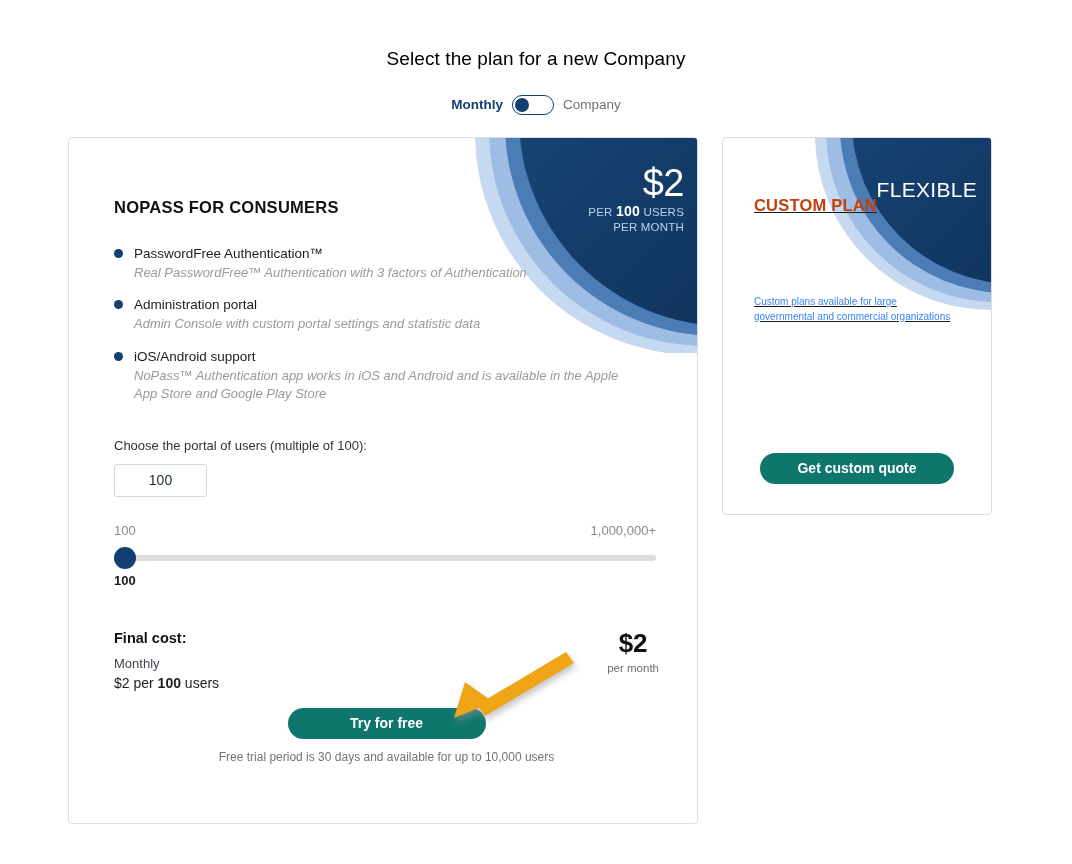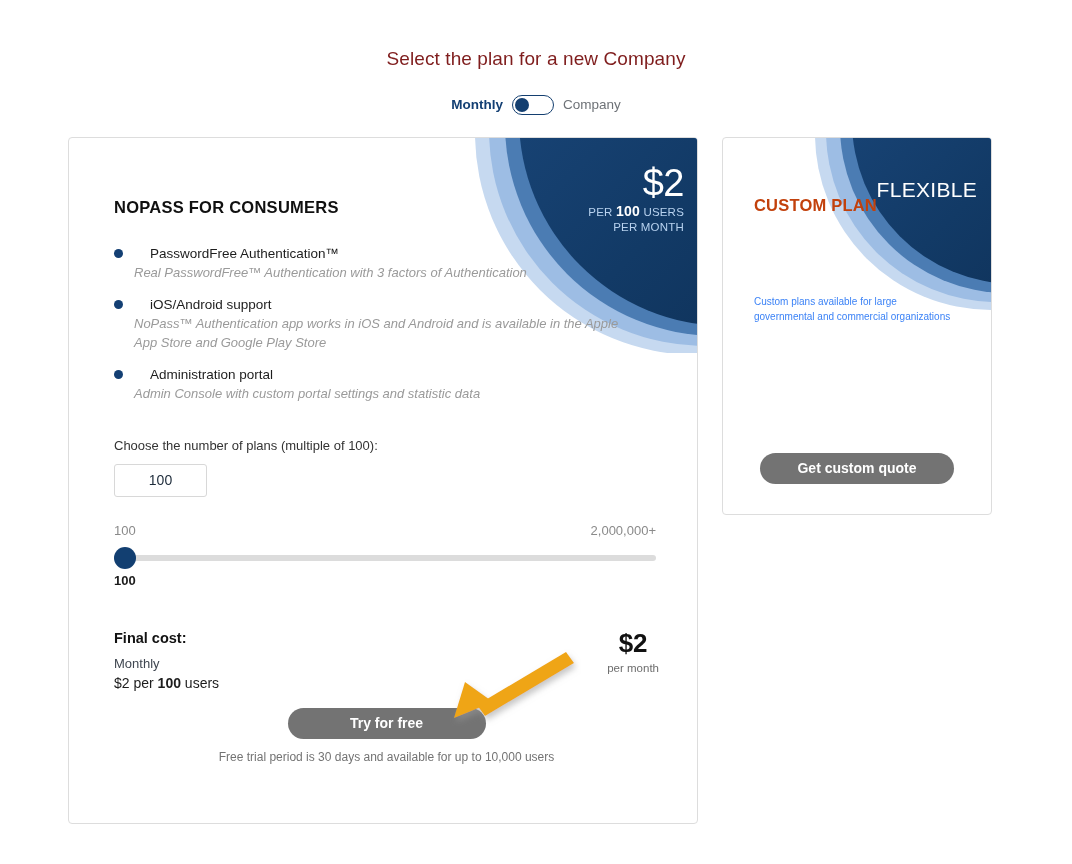--- a/index.html
+++ b/index.html
@@ -12,21 +12,21 @@
     color: #1b1b1b;
     overflow: hidden;
     position: relative;
   }
 
   
   .page-title {
     text-align: center;
     font-size: 19px;
     font-weight: 400;
-    color: #7f1d1d;
+    color: #000000;
     letter-spacing: .1px;
     padding-top: 48px;
   }
 
   .billing-toggle {
     display: flex;
     align-items: center;
     justify-content: center;
     gap: 9px;
     margin-top: 25px;
@@ -74,21 +74,21 @@
 
   .card {
     background: #ffffff;
     border: 1px solid #dddddd;
     border-radius: 4px;
     position: relative;
     overflow: hidden;
   }
 
   .card-main { width: 630px; height: 687px; }
-  .card-custom { width: 270px; height: 378px; }
+  .card-custom { width: 270px; height: 378px; text-decoration: underline; }
 
   
   .corner-deco {
     position: absolute;
     top: 0;
     right: 0;
     pointer-events: none;
   }
   .deco-main { width: 300px; height: 215px; }
   .deco-custom { width: 215px; height: 175px; }
@@ -147,21 +147,21 @@
   .features {
     list-style: none;
     padding: 29px 0 0 45px;
     max-width: 575px;
   }
   .feature-item { margin-bottom: 15px; position: relative; }
   .feature-item:last-child { margin-bottom: 0; }
   .feature-head {
     display: flex;
     align-items: center;
-    gap: 27px;
+    gap: 11px;
   }
   .bullet {
     width: 9px;
     height: 9px;
     border-radius: 50%;
     background: #133f73;
     flex: none;
   }
   .feature-title {
     font-size: 13.5px;
@@ -281,21 +281,21 @@
     color: #6d6d6d;
   }
 
   .cta-wrap {
     margin-top: 17px;
     text-align: center;
     width: 545px;
     margin-left: 45px;
   }
   .btn-primary {
-    background: #737373;
+    background: #0f766e;
     color: #ffffff;
     border: none;
     border-radius: 20px;
     font-family: "Liberation Sans", sans-serif;
     font-size: 14px;
     font-weight: bold;
     cursor: pointer;
     padding: 0 34px;
     height: 31px;
     line-height: 31px;
@@ -398,40 +398,40 @@
       <li class="feature-item">
         <div class="feature-head">
           <span class="bullet"></span>
           <span class="feature-title">PasswordFree Authentication™</span>
         </div>
         <div class="feature-desc">Real PasswordFree™ Authentication with 3 factors of Authentication</div>
       </li>
       <li class="feature-item">
         <div class="feature-head">
           <span class="bullet"></span>
+          <span class="feature-title">Administration portal</span>
+        </div>
+        <div class="feature-desc">Admin Console with custom portal settings and statistic data</div>
+      </li>
+      <li class="feature-item">
+        <div class="feature-head">
+          <span class="bullet"></span>
           <span class="feature-title">iOS/Android support</span>
         </div>
         <div class="feature-desc">NoPass™ Authentication app works in iOS and Android and is available in the Apple App Store and Google Play Store</div>
       </li>
-      <li class="feature-item">
-        <div class="feature-head">
-          <span class="bullet"></span>
-          <span class="feature-title">Administration portal</span>
-        </div>
-        <div class="feature-desc">Admin Console with custom portal settings and statistic data</div>
-      </li>
     </ul>
 
-    <div class="users-label">Choose the number of plans (multiple of 100):</div>
+    <div class="users-label">Choose the portal of users (multiple of 100):</div>
     <input class="users-input" value="100" style="">
 
     <div class="slider-block">
       <div class="slider-ends">
         <span>100</span>
-        <span>2,000,000+</span>
+        <span>1,000,000+</span>
       </div>
       <div class="slider-track-wrap">
         <div class="slider-track"></div>
         <div class="slider-thumb"></div>
       </div>
       <div class="slider-value">100</div>
     </div>
 
     <div class="final-block">
       <div class="final-title">Final cost:</div>

